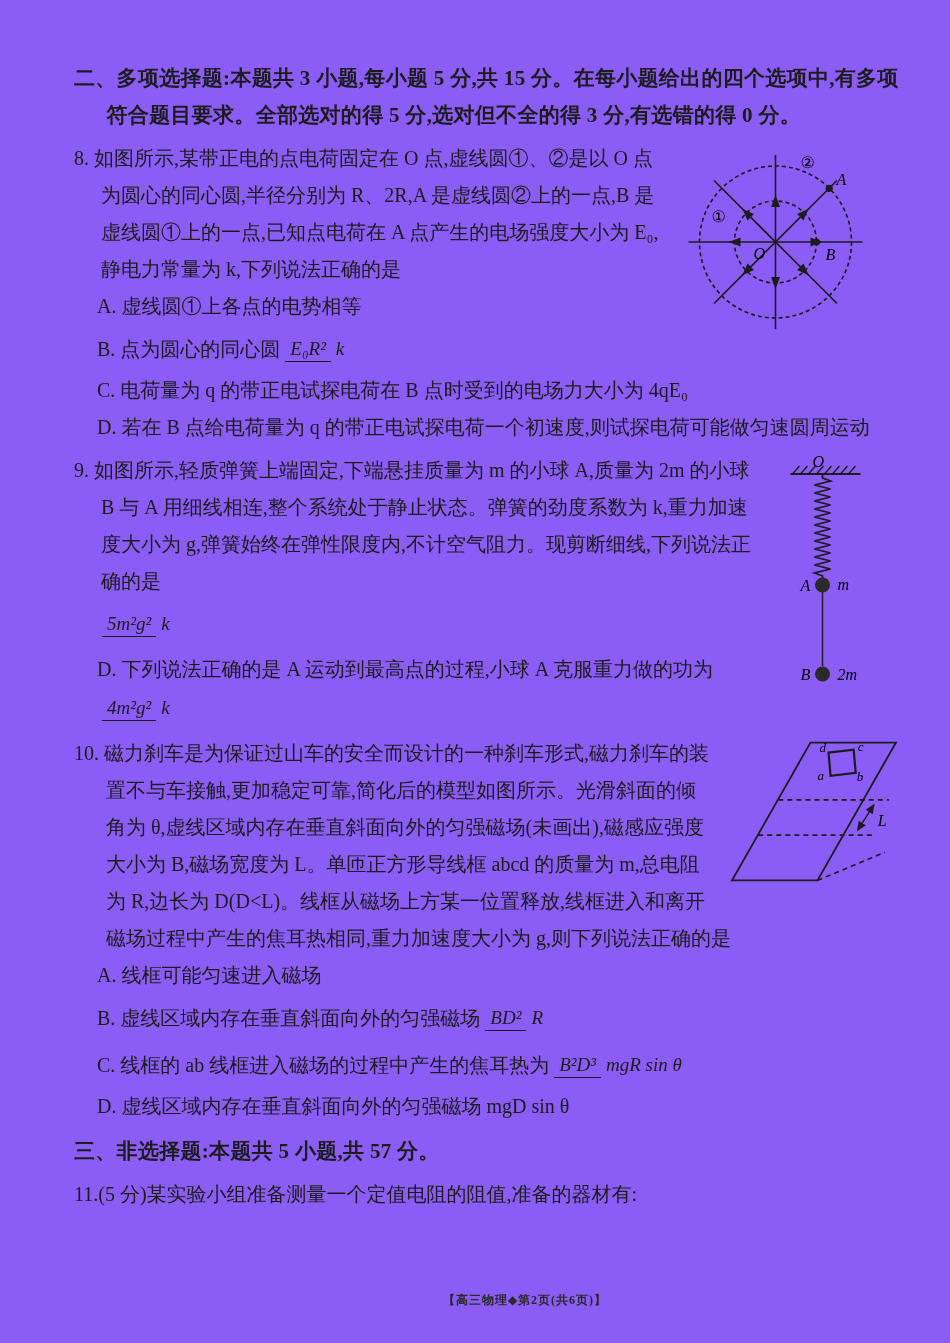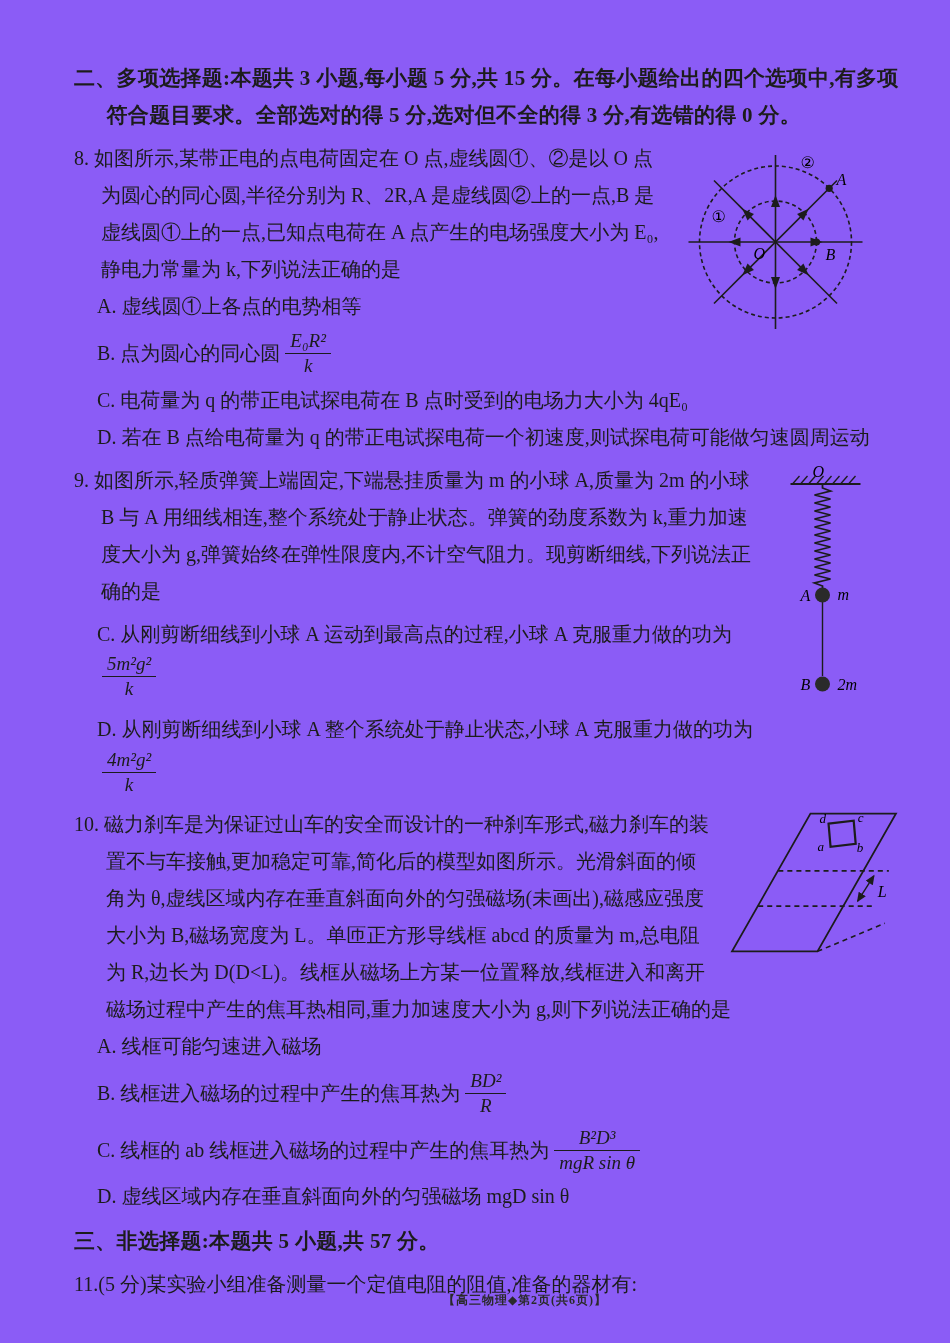--- a/index.html
+++ b/index.html
@@ -14,21 +14,21 @@
     padding-left:1.55em; text-indent:-1.55em; letter-spacing:.3px;
   }
   .question { position:relative; font-size:20px; line-height:37px; margin-top:6px; }
   .q-stem { padding-left:1.35em; text-indent:-1.35em; }
   .q-stem.wide-num { padding-left:1.6em; text-indent:-1.6em; }
   .fig-float { float:right; margin:2px 0 6px 12px; }
   .opt { margin-left:1.15em; }
   .opt-frac { margin-left:1.15em; display:flow-root; padding:4px 0; }
   .opt-frac .pre { vertical-align:middle; }
   .frac {
-    display:inline-flex; flex-direction:column; text-align:center;
+    display:inline-flex; flex-direction:row; text-align:center;
     vertical-align:middle; margin-left:5px; font-style:italic;
     font-size:19px; line-height:1.25;
   }
   .frac .num { border-bottom:1.6px solid #1c1c1c; padding:0 5px; }
   .frac .den { padding:0 5px; }
   .clear { clear:both; }
   .sec3 { margin-top:8px; }
   .footer {
     position:absolute; top:1292px; left:110px; width:830px; height:15px;
     overflow:hidden; text-align:center; font-size:12px; font-weight:bold;
@@ -127,27 +127,27 @@
           <circle cx="48" cy="131" r="7.5" fill="#2a2a2a"></circle>
           <circle cx="48" cy="220" r="7.5" fill="#2a2a2a"></circle>
           <text x="26" y="137" class="lbl math">A</text>
           <text x="63" y="136" class="lbl math">m</text>
           <text x="26" y="226" class="lbl math">B</text>
           <text x="63" y="226" class="lbl math">2m</text>
         </svg>
       </div>
       <div class="q-stem">9. 如图所示,轻质弹簧上端固定,下端悬挂质量为 m 的小球 A,质量为 2m 的小球 B 与 A 用细线相连,整个系统处于静止状态。弹簧的劲度系数为 k,重力加速度大小为 g,弹簧始终在弹性限度内,不计空气阻力。现剪断细线,下列说法正确的是</div>
       <div class="opt-frac">
-        <span class="pre">C. 从刚剪断细线到小球 A 运动到最高点的过程,小球 A 克服重力做的功为</span><span class="frac">
+        <span class="frac">
             <span class="num">5m²g²</span>
             <span class="den">k</span>
           </span>
       </div>
       <div class="opt-frac">
-        <span class="pre">D. 从刚剪断细线到小球 A 整个系统处于静止状态,小球 A 克服重力做的功为</span><span class="frac">
+        <span class="pre">D. 下列说法正确的是 A 运动到最高点的过程,小球 A 克服重力做的功为</span><span class="frac">
             <span class="num">4m²g²</span>
             <span class="den">k</span>
           </span>
       </div>
       <div class="clear"></div>
     </div>
 
     <div class="question">
       <div class="fig-float">
         <svg width="186" height="152" viewBox="0 0 185 150">
@@ -167,21 +167,21 @@
           <text x="93" y="14" class="math" font-size="13">d</text>
           <text x="131" y="13" class="math" font-size="13">c</text>
           <text x="91" y="42" class="math" font-size="13">a</text>
           <text x="130" y="43" class="math" font-size="13">b</text>
           <text x="151" y="88" class="lbl math">L</text>
         </svg>
       </div>
       <div class="q-stem wide-num">10. 磁力刹车是为保证过山车的安全而设计的一种刹车形式,磁力刹车的装置不与车接触,更加稳定可靠,简化后的模型如图所示。光滑斜面的倾角为 θ,虚线区域内存在垂直斜面向外的匀强磁场(未画出),磁感应强度大小为 B,磁场宽度为 L。单匝正方形导线框 abcd 的质量为 m,总电阻为 R,边长为 D(D&lt;L)。线框从磁场上方某一位置释放,线框进入和离开磁场过程中产生的焦耳热相同,重力加速度大小为 g,则下列说法正确的是</div>
       <div class="opt">A. 线框可能匀速进入磁场</div>
       <div class="opt-frac">
-        <span class="pre">B. 线框进入磁场的过程中产生的焦耳热为</span><span class="frac">
+        <span class="pre">B. 虚线区域内存在垂直斜面向外的匀强磁场</span><span class="frac">
             <span class="num">BD²</span>
             <span class="den">R</span>
           </span>
       </div>
       <div class="opt-frac">
         <span class="pre">C. 线框的 ab 线框进入磁场的过程中产生的焦耳热为</span><span class="frac">
             <span class="num">B²D³</span>
             <span class="den">mgR sin θ</span>
           </span>
       </div>

